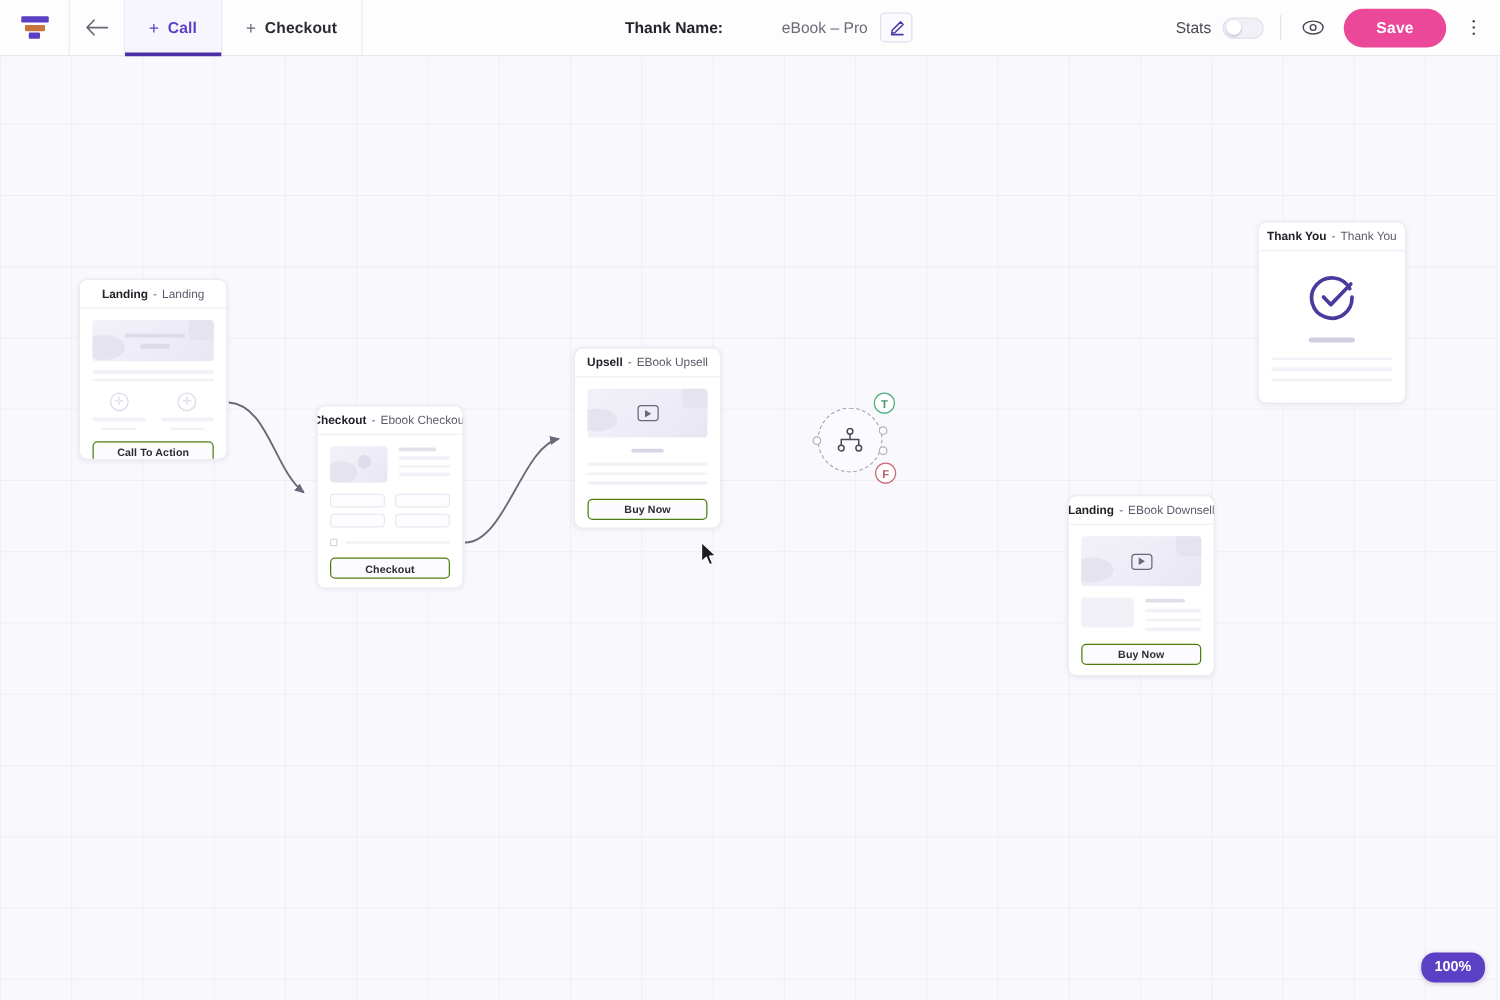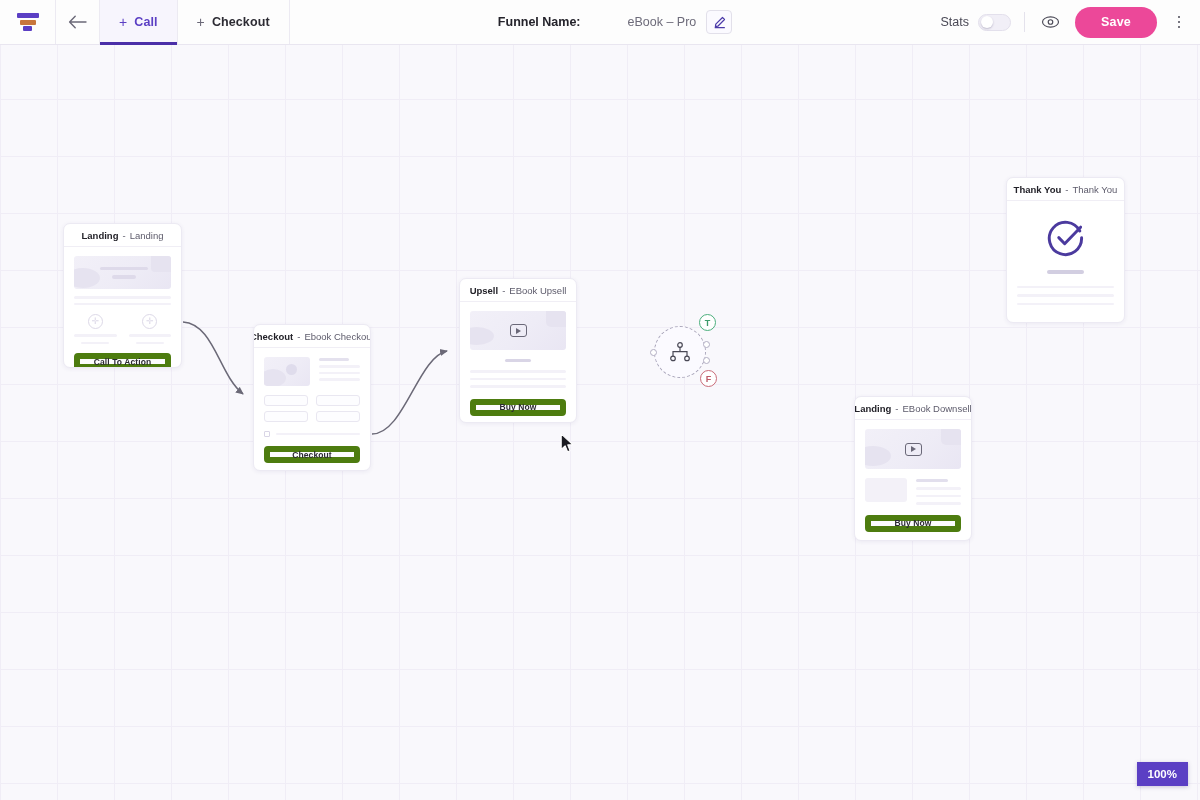--- a/index.html
+++ b/index.html
@@ -124,21 +124,21 @@
   .sk-light { background: #f3f1f8; border-radius: 2px; }
   .hero {
     position: relative; width: 100%; height: 33px; border-radius: 3px;
     background: linear-gradient(135deg, #f2f0f8 0%, #eeecf6 55%, #e9e6f3 100%);
     overflow: hidden;
   }
   .hero .blob {
     position: absolute; background: #e6e3f0; border-radius: 50%;
   }
   .btn-sk {
-    border: 6px solid #4d7c0f; border-radius: 4px; background: #fcfcfe;
+    border: 1px solid #4d7c0f; border-radius: 4px; background: #fcfcfe;
     height: 17px; display: flex; align-items: center; justify-content: center;
     font-size: 8.5px; font-weight: 700; color: #2c2b33; letter-spacing: .1px;
   }
   .field-sk { border: 1px solid #e9e7f1; border-radius: 3px; background: #fdfdff; height: 11px; }
   .play-box {
     width: 17px; height: 13px; border: 1.3px solid #6a6878; border-radius: 3px;
     display: flex; align-items: center; justify-content: center;
   }
   .play-tri {
     width: 0; height: 0; border-left: 5px solid #6a6878;
@@ -167,21 +167,21 @@
     position: absolute; width: 17px; height: 17px; border-radius: 50%;
     display: flex; align-items: center; justify-content: center;
     font-size: 9px; font-weight: 700; background: #ffffff;
   }
   .badge-t { border: 1.4px solid #4caf7d; color: #3f9b6c; }
   .badge-f { border: 1.4px solid #c96b78; color: #bd5a68; }
 
   
   .zoom-badge {
     position: absolute; right: 12px; bottom: 14px;
-    background: #5b3fc4; color: #fff; border-radius: 0;
+    background: #5b3fc4; color: #fff; border-radius: 11px;
     padding: 6px 11px; font-size: 11.5px; font-weight: 700;
     box-shadow: 0 1px 4px rgba(60,40,110,.25); cursor: pointer; z-index: 40;
   }
   .cursor { position: absolute; z-index: 60; pointer-events: none; }
 </style>
 </head>
 <body>
 
 <div id="app">
 
@@ -207,21 +207,21 @@
     </div>
 
     <div class="hdr-tab tab-cond">
       <span class="plus">+</span>
       <span>Checkout</span>
     </div>
 
     <div class="hdr-spacer-a"></div>
 
     <div class="hdr-title">
-      <span class="k">Funnel Name:</span>
+      <span class="k">Thank Name:</span>
       <span class="v">eBook – Pro</span>
       <span class="edit-btn">
         <svg width="13" height="13" viewBox="0 0 14 14">
           <path d="M10.2 1.6 L12.4 3.8 L5.2 11 L2.6 11.4 L3 8.8 Z" fill="none" stroke="#4b3aa8" stroke-width="1.3" stroke-linejoin="round"></path>
           <path d="M2.4 12.6 H12.2" stroke="#4b3aa8" stroke-width="1.4" stroke-linecap="round"></path>
         </svg>
       </span>
     </div>
 
     <div class="hdr-spacer-b"></div>

